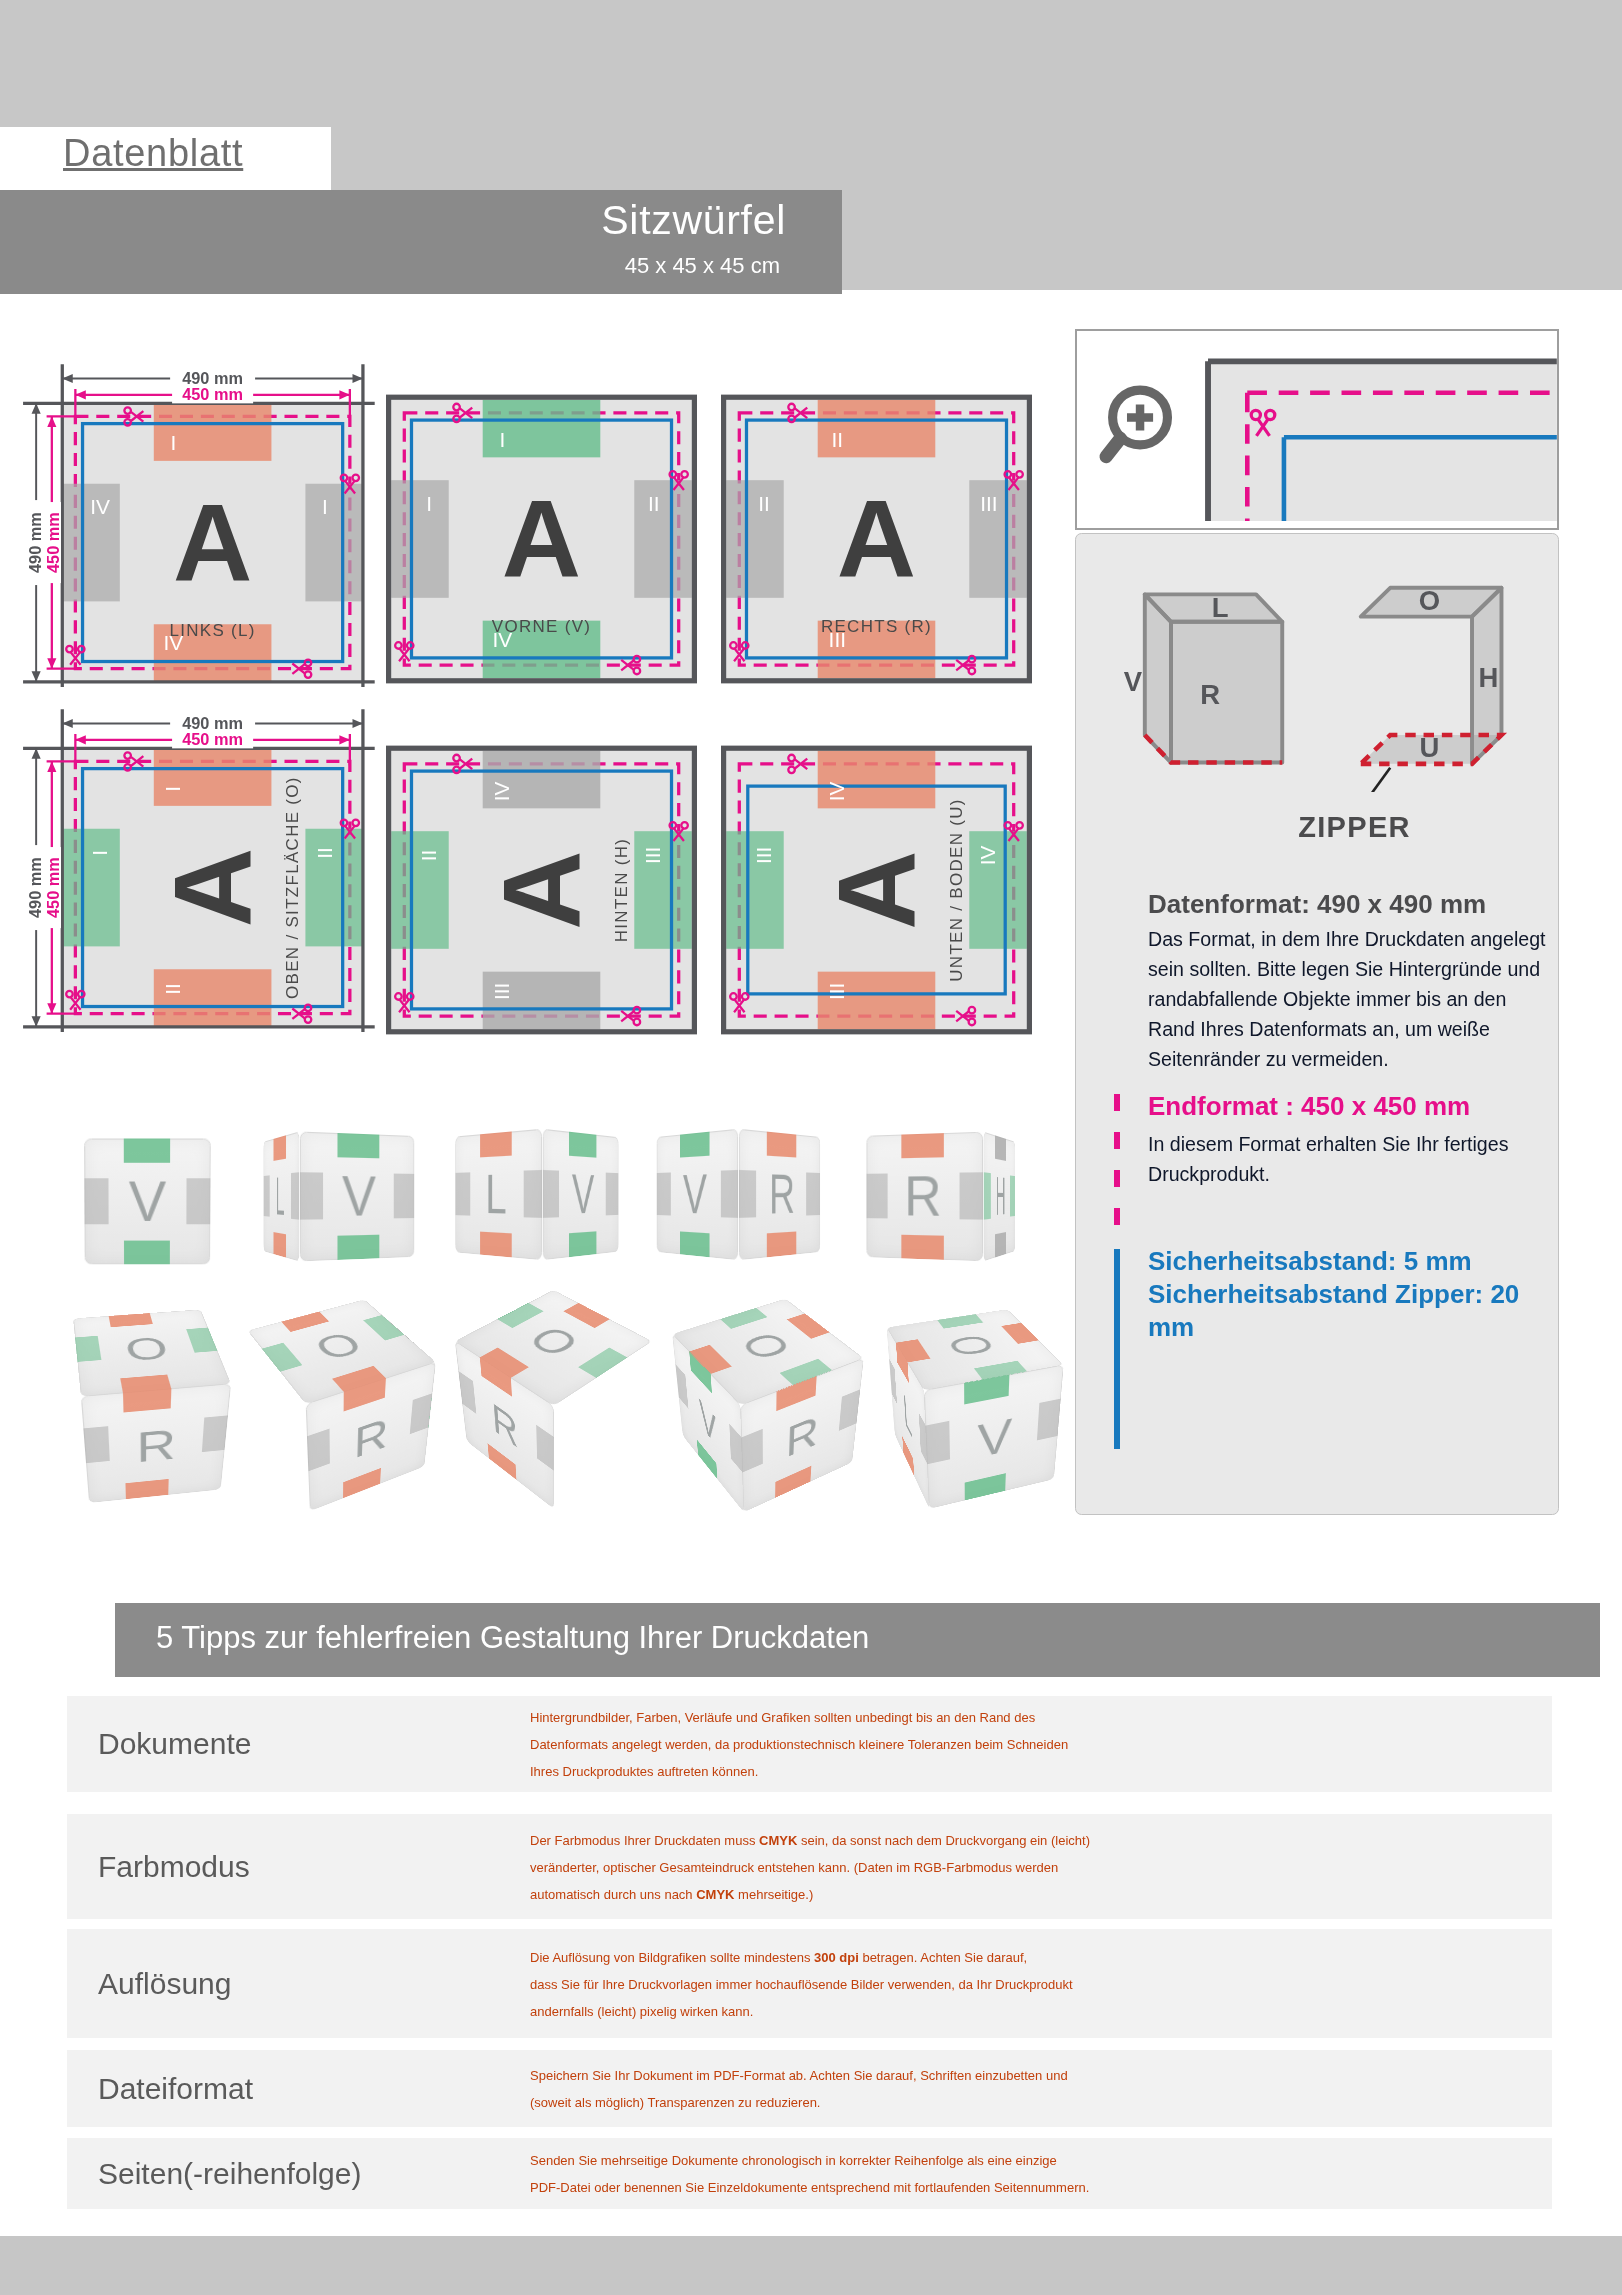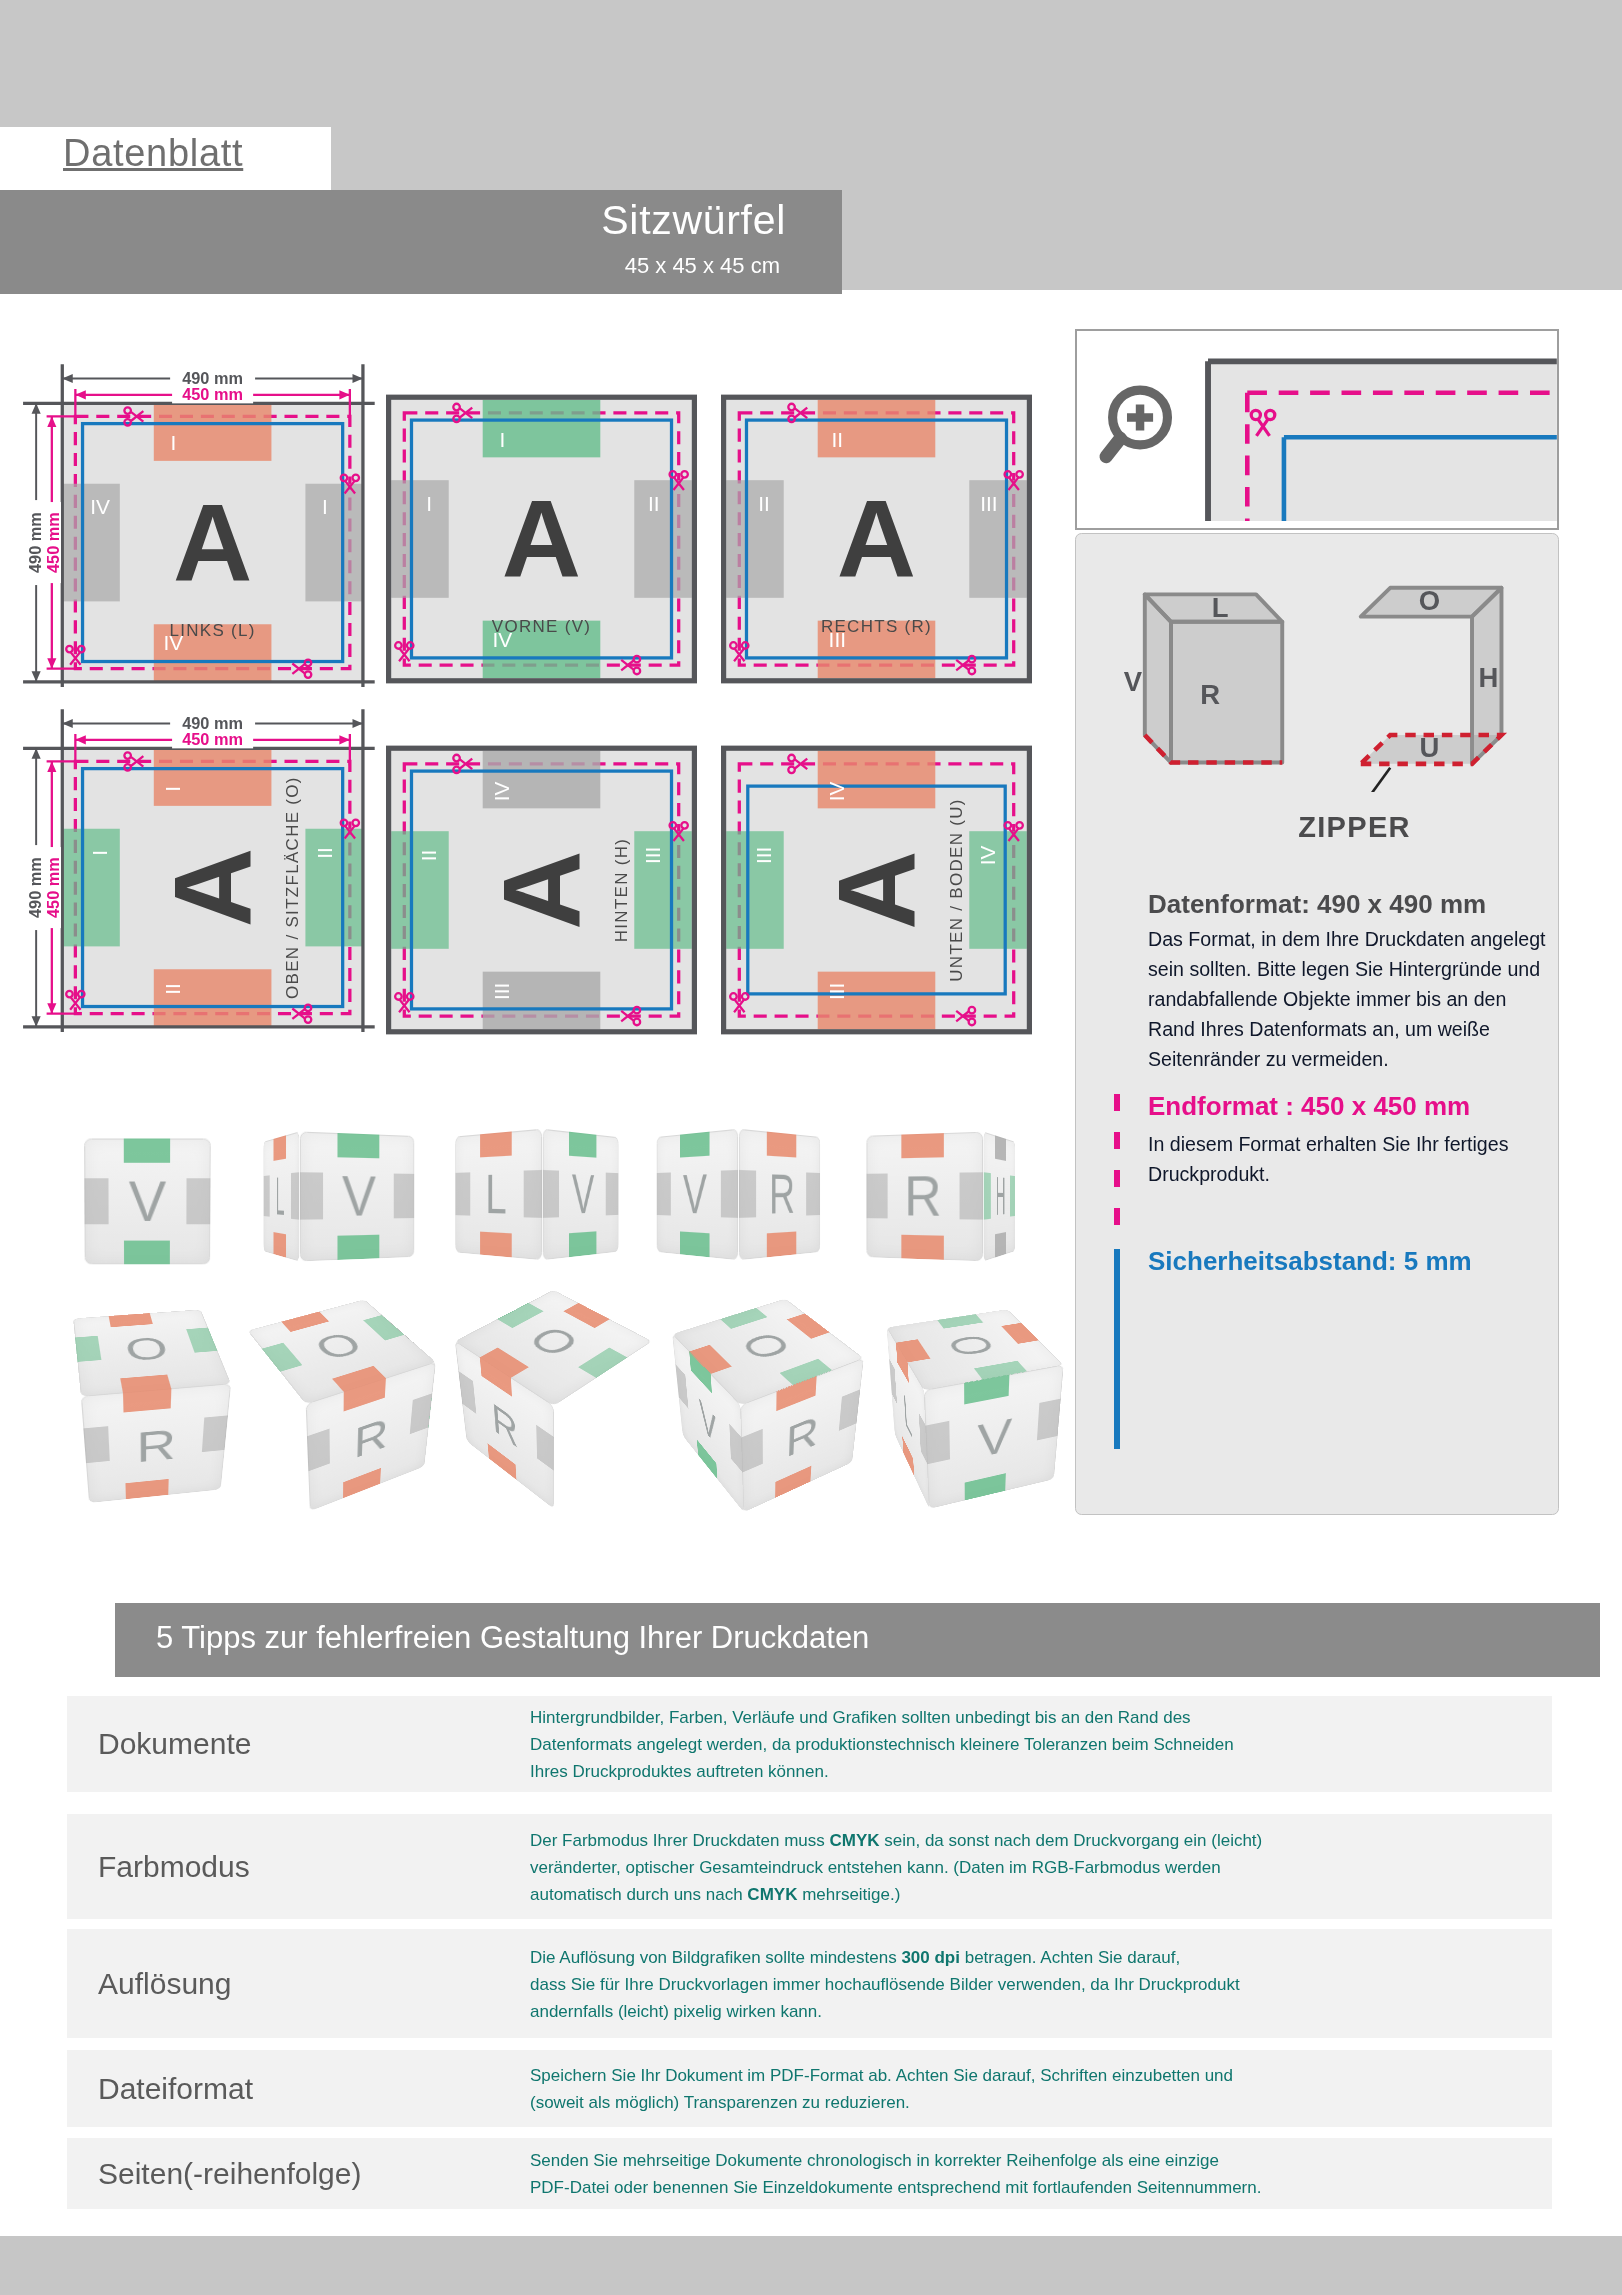--- a/index.html
+++ b/index.html
@@ -27,21 +27,21 @@
   .mark-endformat{left:1114px;top:1094px;width:5.9px;height:131px;
      background:repeating-linear-gradient(180deg,#e60f8a 0 17px,transparent 17px 38px);}
   .h-sicherheit{left:1148px;top:1245px;width:419px;color:#1879be;line-height:33px;}
   .p-sicherheit{left:1148px;top:1318px;width:406px;}
   .mark-sicherheit{left:1114px;top:1249px;width:5.9px;height:200px;background:#1879be;}
   
   .tips-banner{left:67px;top:1603px;width:1485px;height:74px;background:#8b8b8b;color:#fff;margin-left:48px;}
   .tips-banner span{position:absolute;left:41px;top:17px;font-size:31px;}
   .tip-row{left:67px;width:1485px;background:#f2f2f2;}
   .tip-label{position:absolute;left:31px;top:50%;transform:translateY(-50%);font-size:30px;color:#5a5a5a;}
-  .tip-text{position:absolute;left:463px;top:50%;transform:translateY(-50%);font-size:17px;color:#0f766e;
+  .tip-text{position:absolute;left:463px;top:50%;transform:translateY(-50%);font-size:13px;color:#c2410c;
             line-height:27px;white-space:pre-line;width:1008px;}
   .tip-text b{font-weight:bold;}
   .footer-bg{left:0;top:2236px;width:1623px;height:60px;background:#c6c6c6;}
   
   .scene{position:absolute;perspective:654px;}
   .cube{position:relative;transform-style:preserve-3d;margin:auto;}
   .cface{position:absolute;left:0;top:0;background:linear-gradient(#f4f4f4,#e6e6e6);
          border:0.7px solid #d8d8d8;border-radius:6.5px;display:flex;align-items:center;justify-content:center;
          box-shadow:inset 0 0 15.7px rgba(0,0,0,.05);}
   .cface .ltr{font-size:51px;color:#9fa4a4;font-weight:500;}
@@ -420,20 +420,21 @@
 randabfallende Objekte immer bis an den
 Rand Ihres Datenformats an, um weiße
 Seitenränder zu vermeiden.</div>
   <div class="abs mark-endformat"></div>
   <div class="abs info-h h-endformat">Endformat : 450 x 450 mm</div>
   <div class="abs info-p p-endformat">In diesem Format erhalten Sie Ihr fertiges
 Druckprodukt.</div>
   <div class="abs mark-sicherheit"></div>
   <div class="abs info-h h-sicherheit">
     <div>Sicherheitsabstand: 5 mm</div>
+    <div>Sicherheitsabstand Zipper: 20 mm</div>
   </div>
 
   <div>
       <div class="scene" style="left:80px;top:1131px;width:135px;height:135px">
     <div class="cube" style="width:115px;height:115px;margin-top:9.8px;transform:rotateX(-3deg) rotateY(0deg)">
       <div class="cface" style="width:115px;height:115px;transform:translateZ(58px)">
             <div class="ctab" style="left:35px;top:-0.7px;width:42px;height:22px;background:#68be8d"></div>
           <div class="ctab" style="left:35px;bottom:-0.7px;width:42px;height:22px;background:#68be8d"></div>
           <div class="ctab gray" style="left:-0.7px;top:35px;width:22px;height:42px;background:#ababab"></div>
           <div class="ctab gray" style="right:-0.7px;top:35px;width:22px;height:42px;background:#ababab"></div>

